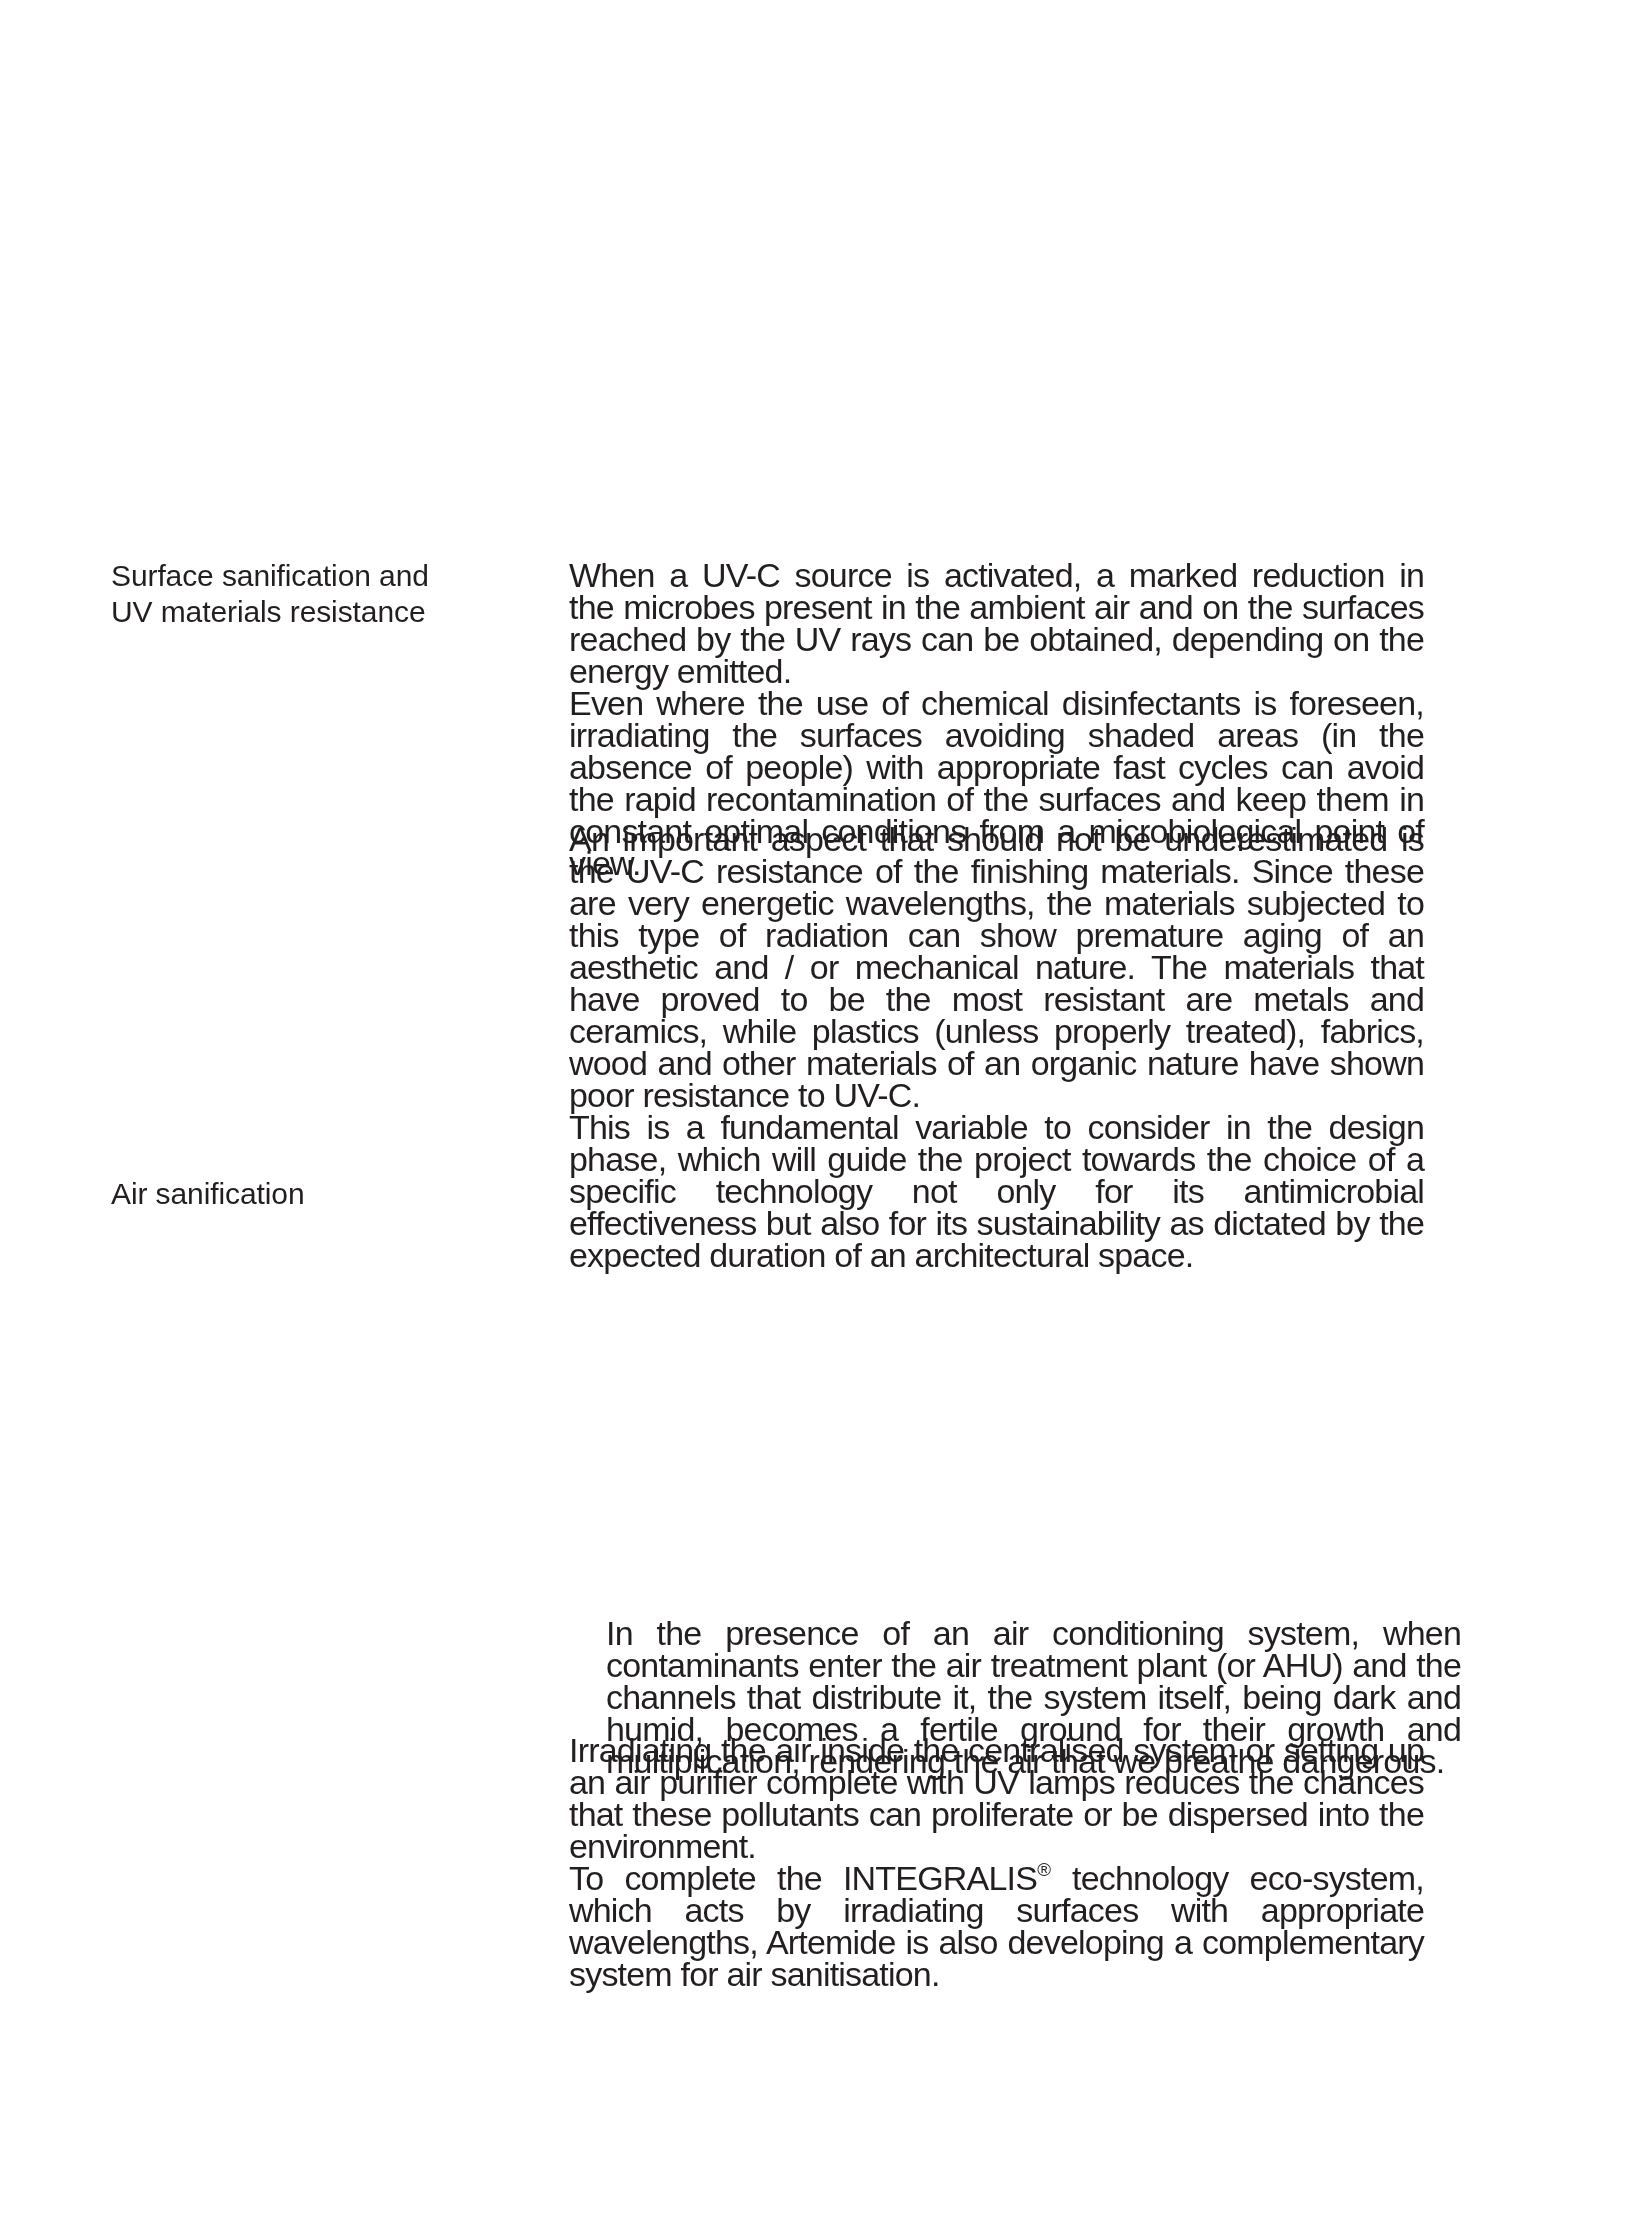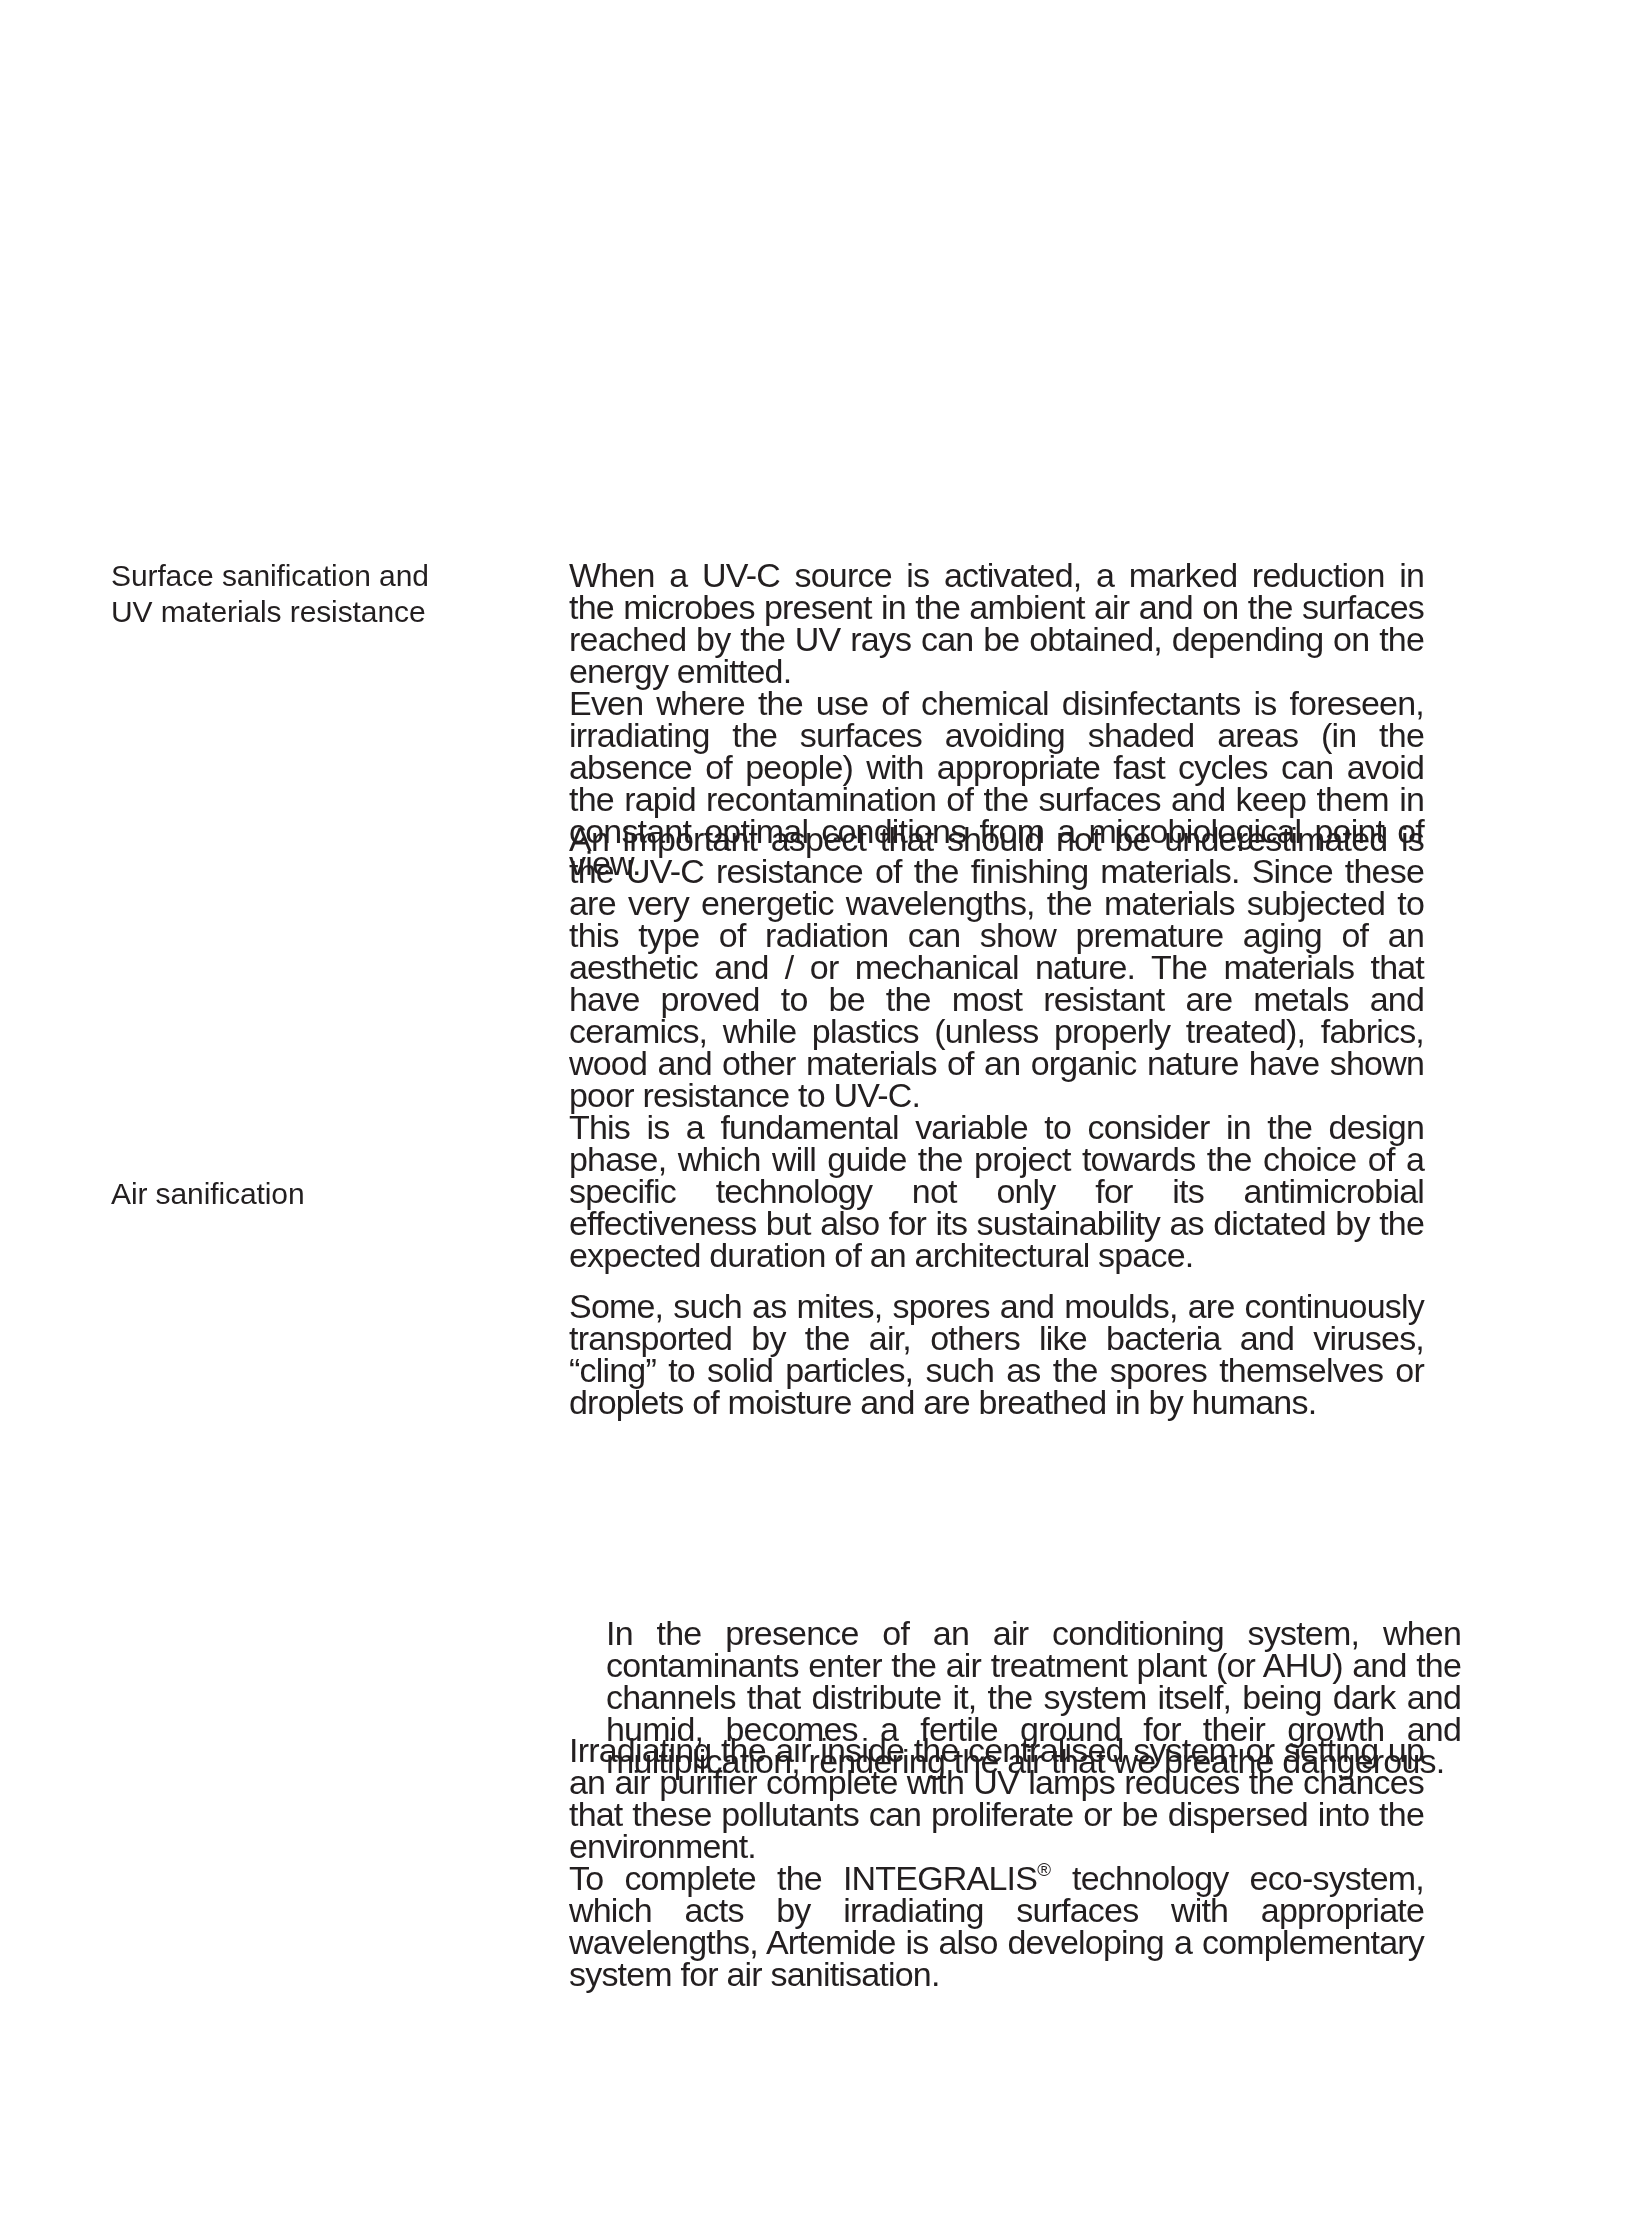--- a/index.html
+++ b/index.html
@@ -74,21 +74,20 @@
   <p>When a UV-C source is activated, a marked reduction in the microbes present in the ambient air and on the surfaces reached by the UV rays can be obtained, depending on the energy emitted.</p>
   <p>Even where the use of chemical disinfectants is foreseen, irradiating the surfaces avoiding shaded areas (in the absence of people) with appropriate fast cycles can avoid the rapid recontamination of the surfaces and keep them in constant optimal conditions from a microbiological point of view.</p>
 </div>
 
 <div class="block" id="block-2">
   <p>An important aspect that should not be underestimated is the UV-C resistance of the finishing materials. Since these are very energetic wavelengths, the materials subjected to this type of radiation can show premature aging of an aesthetic and / or mechanical nature. The materials that have proved to be the most resistant are metals and ceramics, while plastics (unless properly treated), fabrics, wood and other materials of an organic nature have shown poor resistance to UV-C.</p>
   <p>This is a fundamental variable to consider in the design phase, which will guide the project towards the choice of a specific technology not only for its antimicrobial effectiveness but also for its sustainability as dictated by the expected duration of an architectural space.</p>
 </div>
 
 <div class="block" id="block-3">
-  <p>Some, such as mites, spores and moulds, are continuously transported by the air, others like bacteria and viruses, “cling” to solid particles, such as the spores themselves or droplets of moisture and are breathed in by humans.</p>
 </div>
 
 <div class="block" id="block-4">
   <p>In the presence of an air conditioning system, when contaminants enter the air treatment plant (or AHU) and the channels that distribute it, the system itself, being dark and humid, becomes a fertile ground for their growth and multiplication, rendering the air that we breathe dangerous.</p>
 </div>
 
 <div class="block" id="block-5">
   <p>Irradiating the air inside the centralised system or setting up an air purifier complete with UV lamps reduces the chances that these pollutants can proliferate or be dispersed into the environment.</p>
 </div>
 

